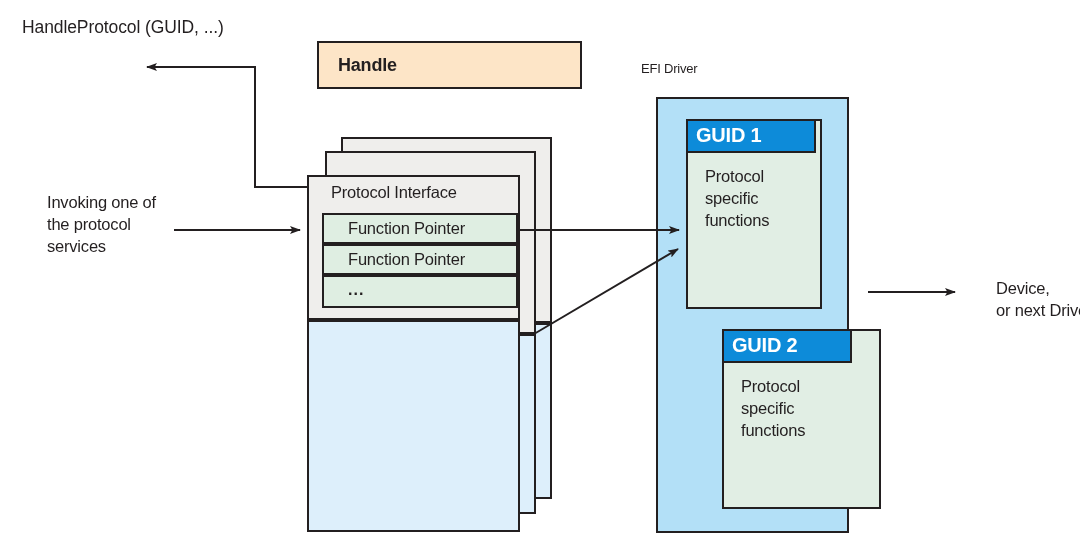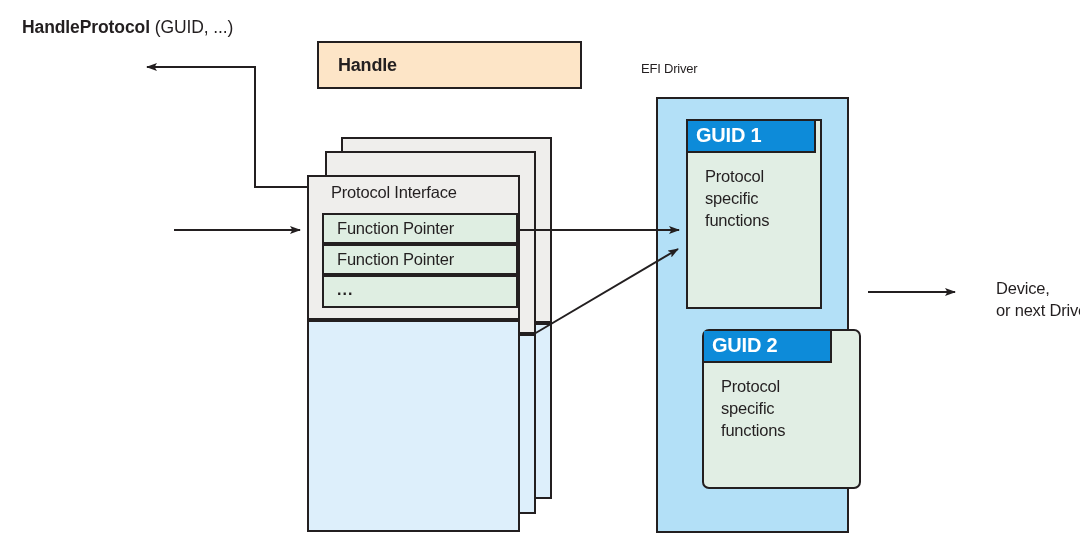--- a/index.html
+++ b/index.html
@@ -21,21 +21,21 @@
   .abs { position: absolute; }
 
   
   #title {
     left: 22px;
     top: 17px;
     font-size: 17.5px;
     letter-spacing: -0.1px;
     white-space: nowrap;
   }
-  #title .bold { font-weight: bold; }
+  #title .bold { font-weight: normal; }
   #title .rest { font-weight: normal; }
 
   
   #handle-box {
     left: 317px;
     top: 41px;
     width: 265px;
     height: 48px;
     background: #fde5c7;
     border: 2px solid #231f20;
@@ -80,21 +80,21 @@
     border: 2px solid #231f20;
     box-sizing: border-box;
     left: 322px;
     width: 196px;
   }
   #fp-row-1 { top: 213px; height: 31px; }
   #fp-row-2 { top: 244px; height: 31px; }
   #fp-row-3 { top: 275px; height: 33px; }
   .fp-label {
     position: absolute;
-    left: 13px;
+    left: 24px;
     top: 4px;
     font-size: 16.5px;
     letter-spacing: -0.2px;
   }
   #fp-row-3 .fp-label {
     top: 4px;
     font-weight: bold;
     letter-spacing: 1px;
     font-size: 16px;
   }
@@ -124,21 +124,21 @@
     background: #b3e0f7;
     border: 2px solid #231f20;
     box-sizing: border-box;
   }
   .guid-box {
     border: 2px solid #231f20;
     box-sizing: border-box;
     background: #e1eee4;
   }
   #guid-box-1 { left: 686px; top: 119px; width: 136px; height: 190px; }
-  #guid-box-2 { left: 702px; top: 329px; width: 159px; height: 160px; border-radius: 7px; }
+  #guid-box-2 { left: 722px; top: 329px; width: 159px; height: 180px; }
   .guid-header {
     position: absolute;
     left: 0px;
     top: 0px;
     width: 128px;
     height: 32px;
     background: #0d8bd9;
     border-right: 2px solid #231f20;
     border-bottom: 2px solid #231f20;
     box-sizing: border-box;
@@ -205,20 +205,21 @@
   <div class="abs fp-row" id="fp-row-1">
     <span class="fp-label">Function Pointer</span>
   </div>
   <div class="abs fp-row" id="fp-row-2">
     <span class="fp-label">Function Pointer</span>
   </div>
   <div class="abs fp-row" id="fp-row-3">
     <span class="fp-label">...</span>
   </div>
 
+  <div class="abs" id="invoke-caption">Invoking one of<br>the protocol<br>services</div>
 
   <div class="abs" id="efi-label">EFI Driver</div>
   <div class="abs" id="efi-box"></div>
 
   <div class="abs guid-box" id="guid-box-1">
     <div class="guid-header">
       <span class="guid-header-label">GUID 1</span>
     </div>
     <div class="guid-body">
       <span>Protocol<br>specific<br>functions</span>

